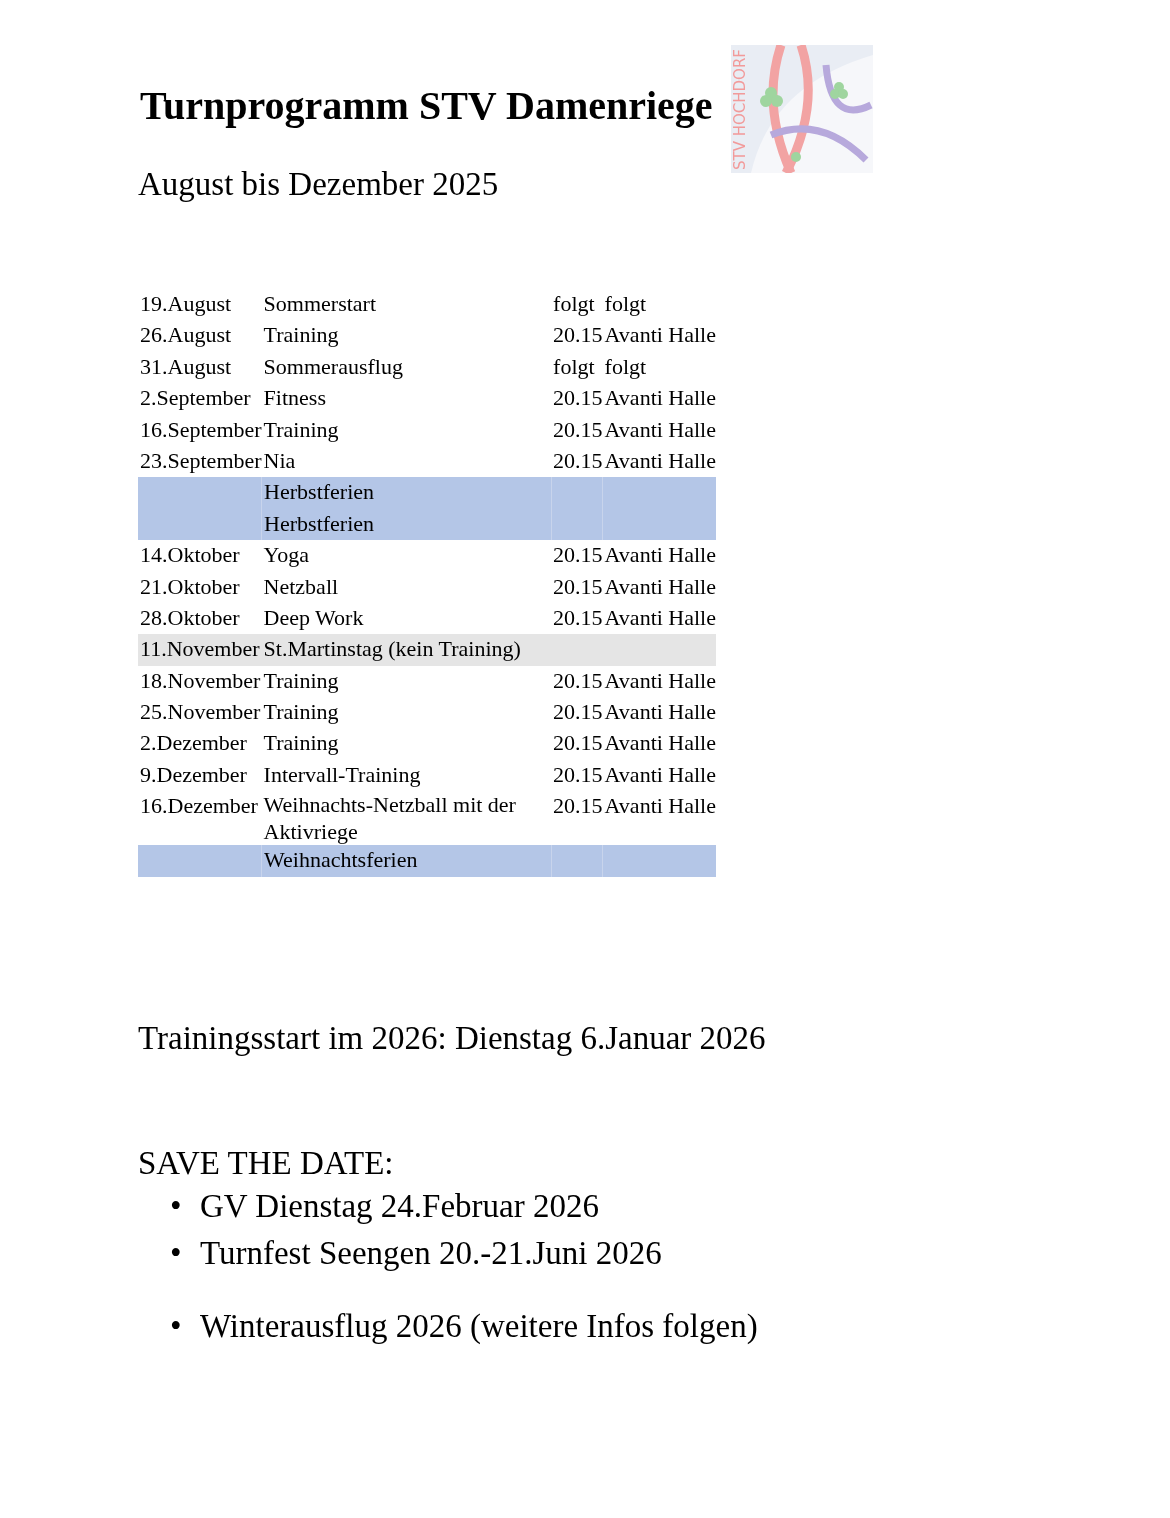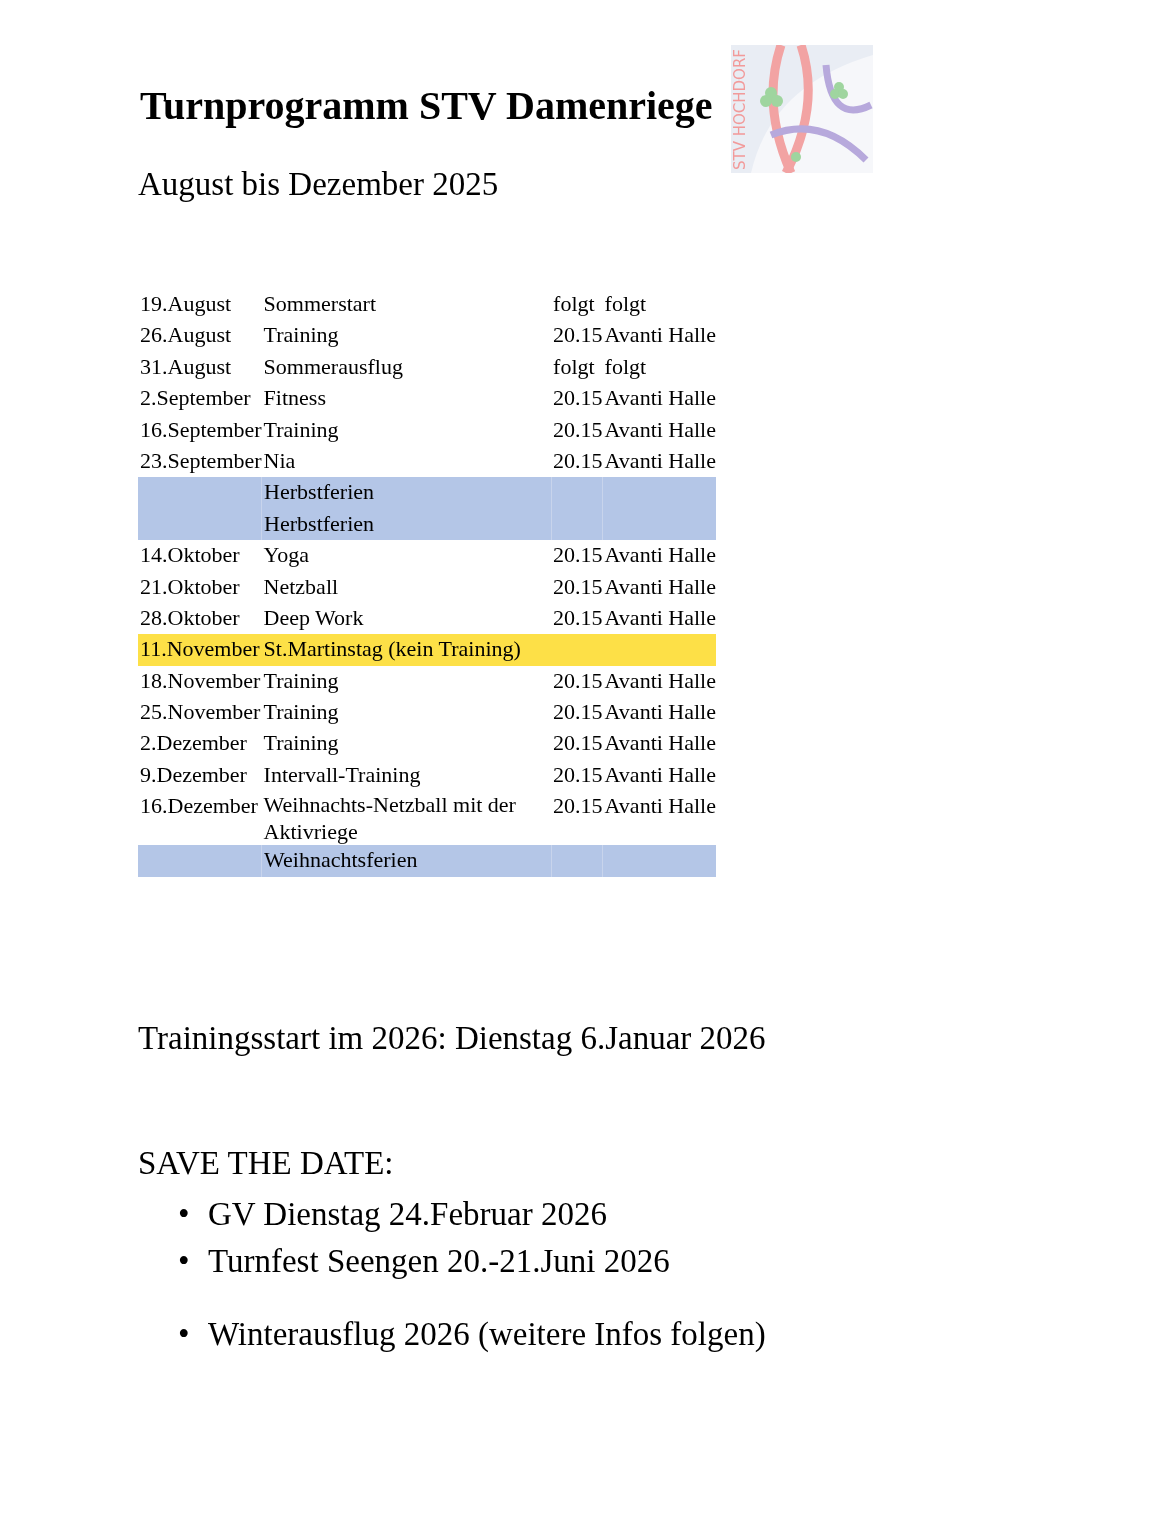--- a/index.html
+++ b/index.html
@@ -10,26 +10,26 @@
   .subtitle { position: absolute; left: 138px; top: 166px; font-size: 33px; }
   table.sched { position: absolute; left: 138px; top: 289px; border-collapse: collapse; width: 578px; font-size: 22px; }
   table.sched td { padding: 0 0 0 2px; height: 31.4px; line-height: 29px; vertical-align: top; white-space: nowrap; }
   table.sched td.c1 { width: 133px; }
   table.sched td.c2 { width: 260px; }
   table.sched td.c3 { width: 54px; }
   table.sched td.c4 { width: 120px; }
   tr.hdr td { background: #8eaadb; }
   tr.hol td { background: #b4c6e7; border-left: 1px solid #c8d4ec; }
   tr.hol td:first-child { border-left: none; }
-  tr.light td { background: #fde047; }
+  tr.light td { background: #e5e5e5; }
   tr.tall td { height: 41px; }
   .wrap { white-space: normal !important; line-height: 27px !important; }
   .start { position: absolute; left: 138px; top: 1020px; font-size: 33px; }
   .save { position: absolute; left: 138px; top: 1145px; font-size: 33px; }
-  ul.list { position: absolute; left: 170px; top: 1184px; margin: 8px; padding: 0; list-style: none; font-size: 33px; }
+  ul.list { position: absolute; left: 170px; top: 1184px; margin: 0; padding: 0; list-style: none; font-size: 33px; }
   ul.list li { height: 47px; line-height: 44px; }
   ul.list li.gap { margin-top: 26px; }
   ul.list li .b { display: inline-block; width: 30px; }
 </style>
 </head>
 <body>
 
 <div class="title">Turnprogramm STV Damenriege</div>
 
 <div class="logo">

